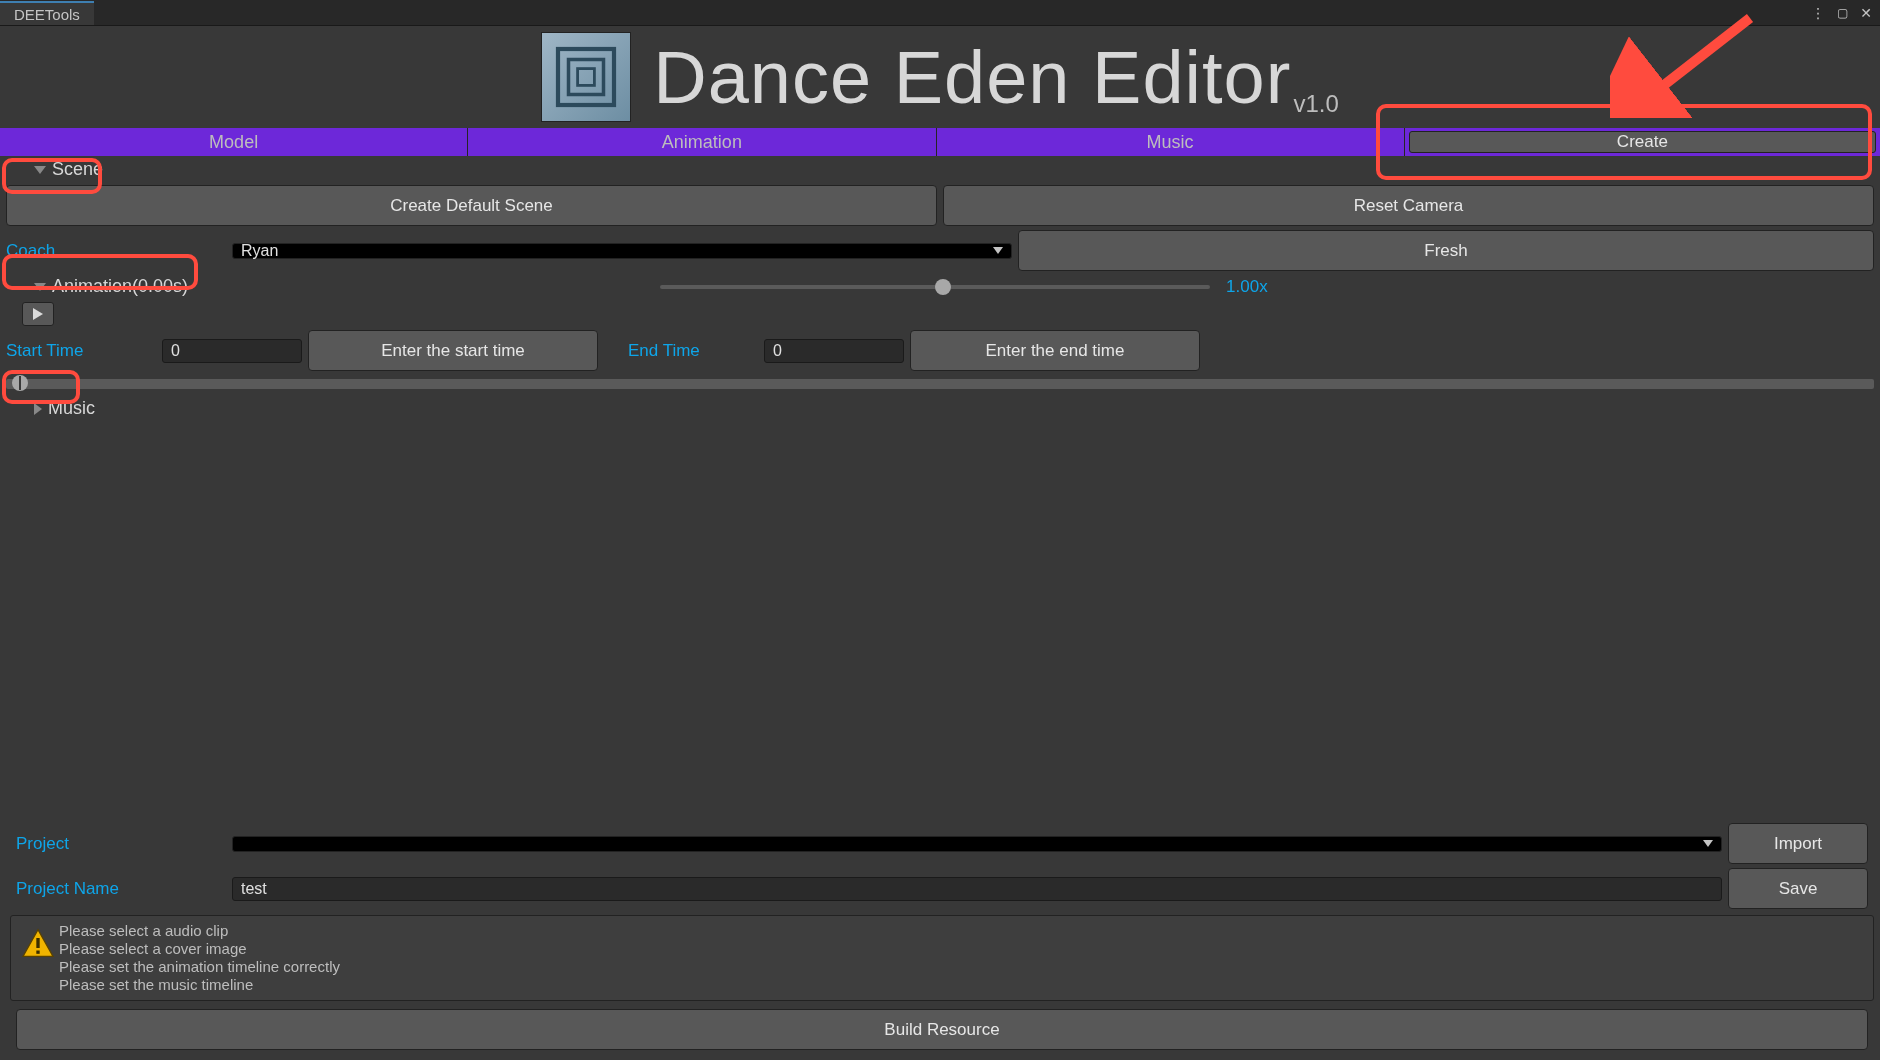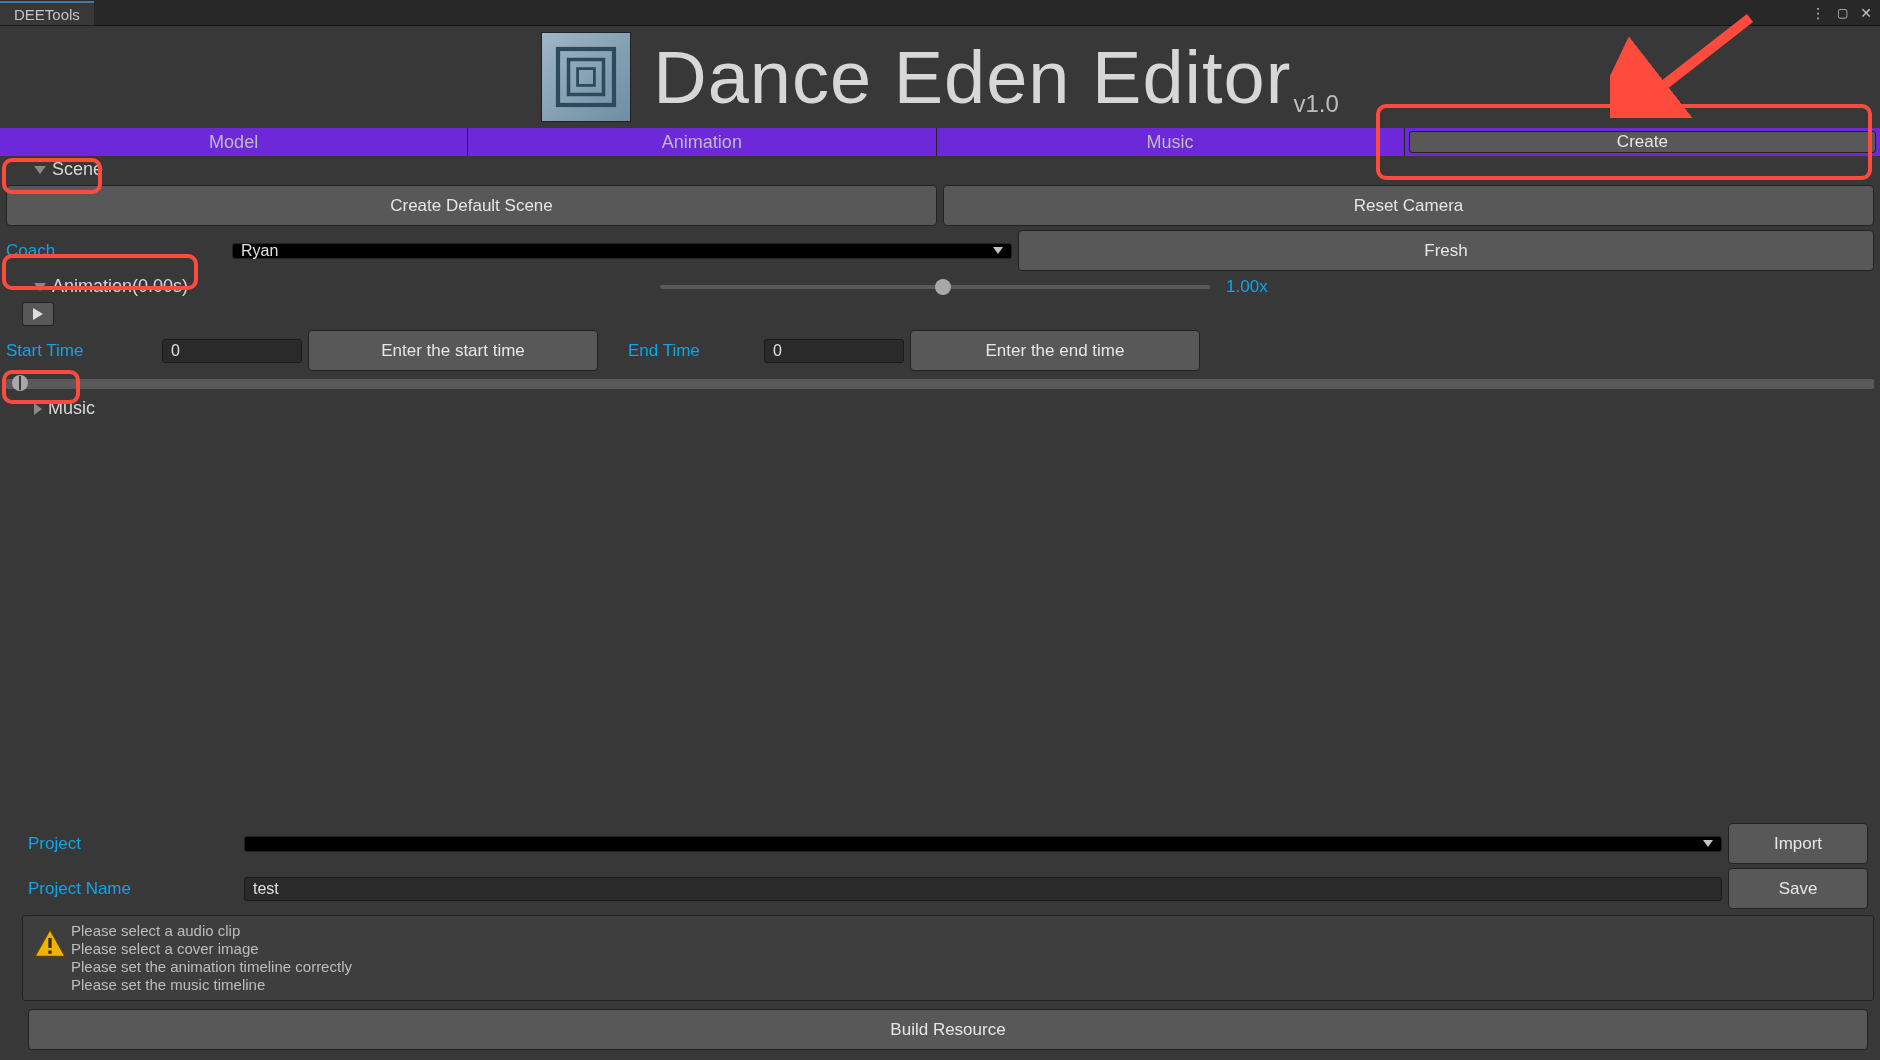--- a/index.html
+++ b/index.html
@@ -50,21 +50,21 @@
 
 .timeline { height:10px; background:#5a5a5a; margin:6px 6px; border-radius:2px; position:relative;}
 .timeline .split-thumb { position:absolute; left:6px; top:-4px; width:16px; height:16px; background:#a8a8a8; border-radius:50%;}
 .timeline .split-thumb::after{content:"";position:absolute;left:7px;top:1px;width:2px;height:14px;background:#383838;}
 
 
 .hl { position:absolute; border:4px solid #ff4b3e; border-radius:10px; pointer-events:none; z-index:50;}
 .arrow { position:absolute; z-index:51; }
 
 
-.bottom { position:absolute; left:16px; right:0; bottom:0; padding:4px 6px 8px 6px;}
+.bottom { position:absolute; left:4px; right:0; bottom:0; padding:4px 6px 8px 6px;}
 .warn-box { background:#3e3e3e; border:1px solid #222; border-radius:3px; padding:6px 10px; display:flex; gap:4px; align-items:flex-start; margin-top:4px;}
 .warn-icon { width:34px; height:30px; margin-top:6px;}
 .warn-lines { font-size:15px; line-height:18px; color:#bdbdbd;}
 
 
 .middle-space { height: 410px; }
 
 </style>
 </head>
 <body>

